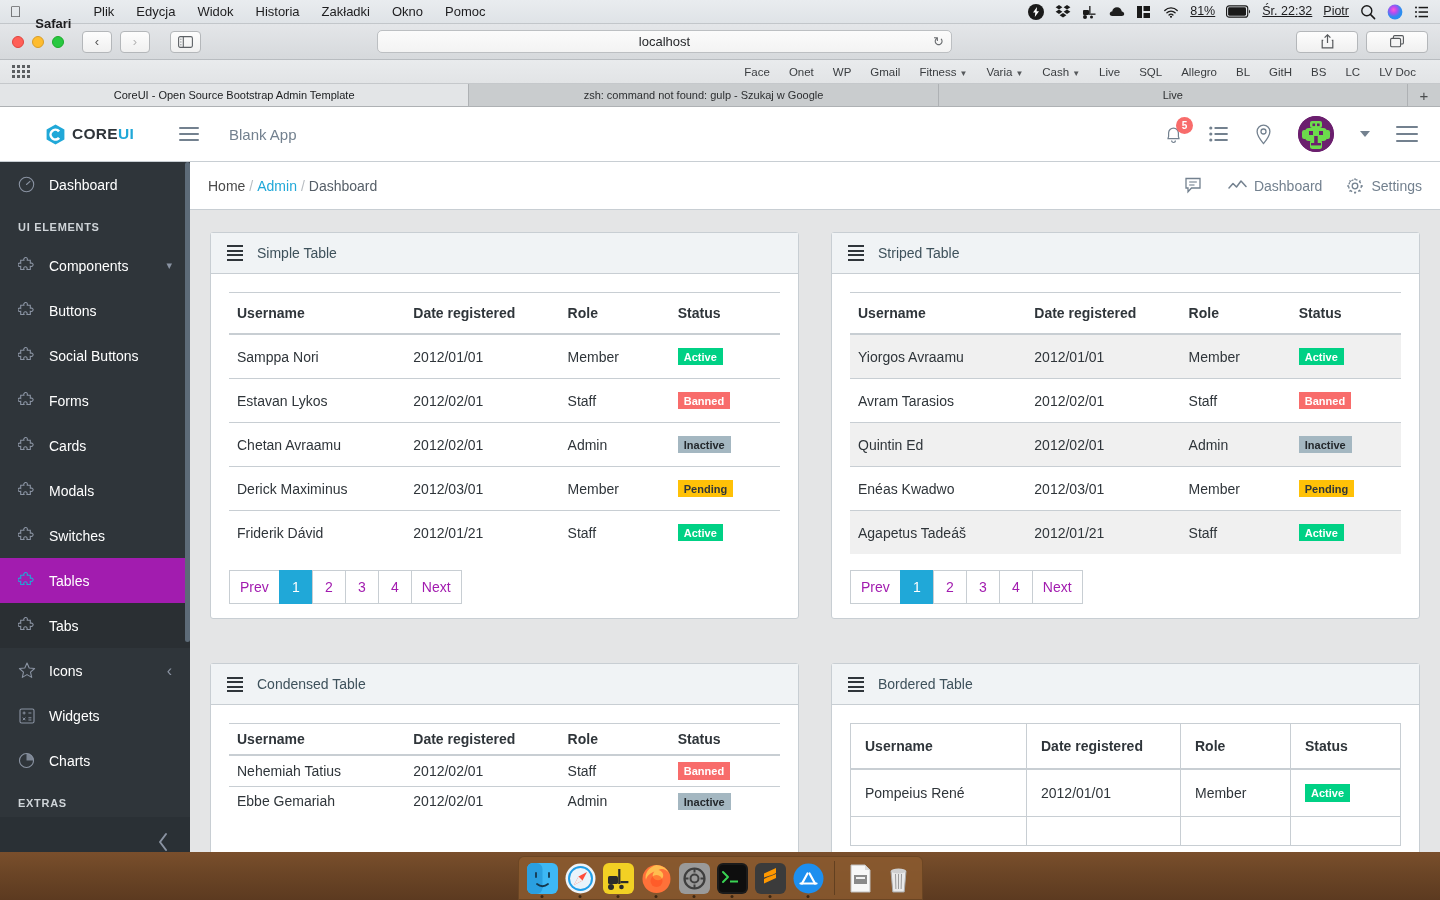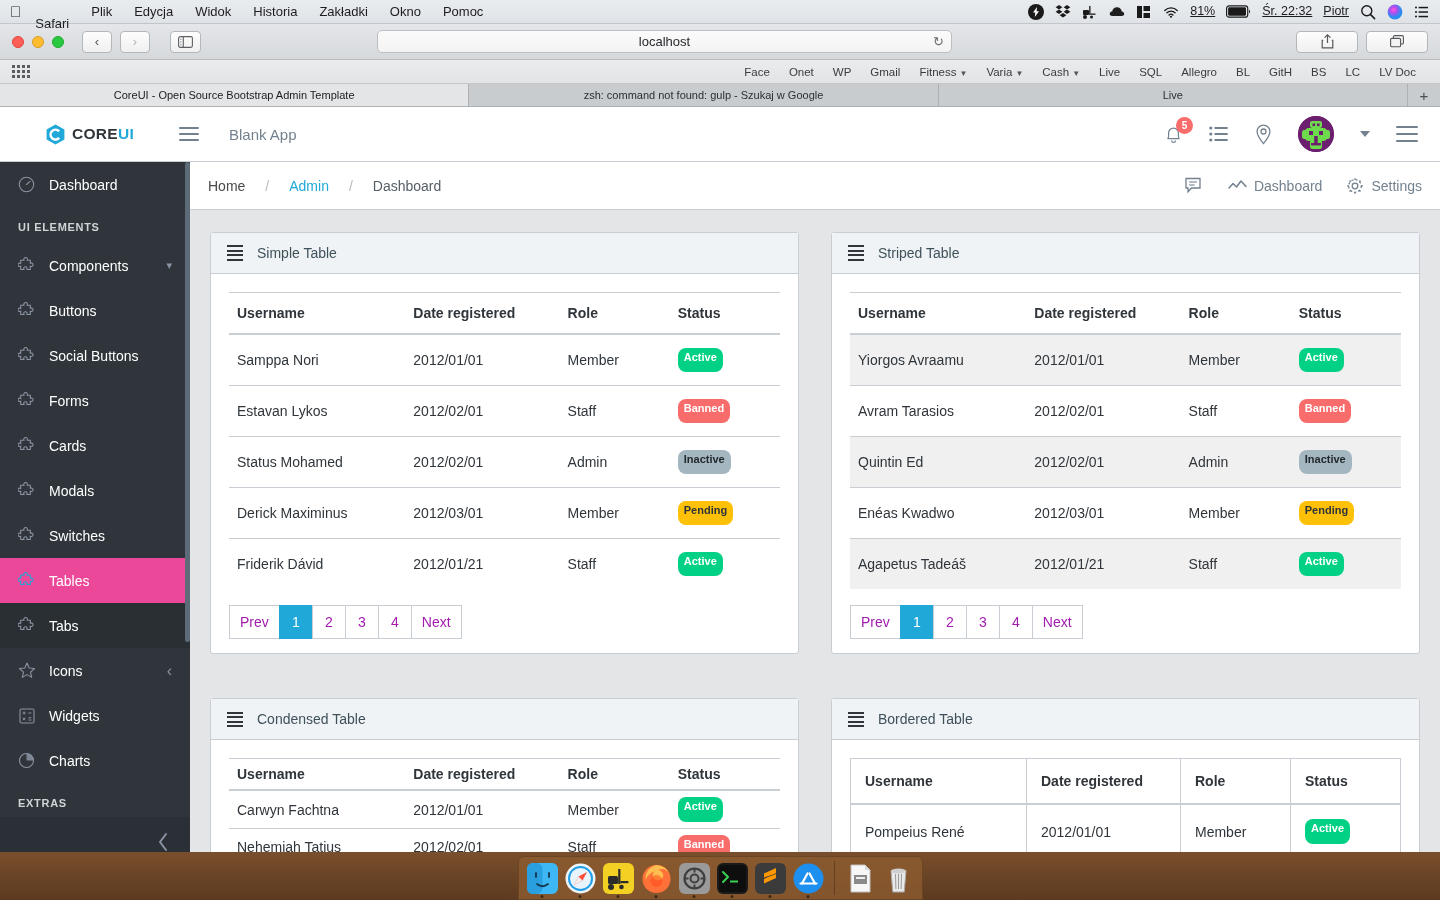--- a/index.html
+++ b/index.html
@@ -12,21 +12,21 @@
   
   .menubar {
     height: 24px; width: 100%;
     background: linear-gradient(to bottom,#e9ecef 0%, #dfe3e7 100%);
     border-bottom: 1px solid #c2c6ca;
     display: flex; align-items: center; padding: 0 10px;
     font-size: 13px; color: #1d1d1f; position: relative;
   }
   .menubar .apple { font-size: 15px; margin-right: 14px; line-height: 1; }
   .menubar .mitem { margin-right: 22px; white-space: nowrap; }
-  .menubar .mitem.bold { font-weight: normal; margin-top: 24px; }
+  .menubar .mitem.bold { font-weight: bold; margin-top: 24px; }
   .menubar .right { margin-left: auto; display: flex; align-items: center; gap: 11px; text-decoration: underline; }
   .menubar .right .si { display: inline-flex; align-items: center; line-height: 1; }
   .sysicon { width: 16px; height: 16px; display: inline-block; }
 
   
   .toolbar {
     height: 36px; width: 100%;
     background: linear-gradient(to bottom,#e4e6e9 0%,#d6d9dc 100%);
     border-bottom: 1px solid #b8bcc0;
     display: flex; align-items: center; padding: 0 12px; gap: 8px;
@@ -119,42 +119,42 @@
   .sidebar {
     width: 190px; background: #2f353a; flex: 0 0 190px; position: relative;
     overflow: hidden; display: flex; flex-direction: column;
   }
   .nav-scroll { flex: 1; overflow: hidden; }
   .nav-item {
     display: flex; align-items: center; height: 45px; padding: 0 18px 0 17px;
     color: #fff; font-size: 14px; gap: 13px; position: relative;
   }
   .nav-item .ni-ico { width: 19px; display: flex; align-items: center; justify-content: center; color: #8a93a2; }
-  .nav-item.active { background: #ec4899; }
+  .nav-item.active { background: #a21caf; }
   .nav-item.active .ni-ico { color: #20a8d8; }
   .nav-item.hl { background: #2a2f33; }
   .nav-title {
     font-size: 11px; color: #cfd4d8; letter-spacing: .7px; font-weight: bold;
     padding: 14px 18px 10px; text-transform: uppercase;
   }
   .nav-caret { margin-left: auto; color: #8a93a2; font-size: 11px; }
   .sb-scroll-track { position: absolute; right: 0; top: 0; width: 5px; height: 705px; background: transparent; }
   .sb-scroll-thumb { position: absolute; right: 0; top: 0; width: 5px; height: 480px; background: #5d6b78; border-radius: 3px; }
   .sb-footer {
     height: 50px; background: #2a3035; display: flex; align-items: center; justify-content: flex-end;
     padding-right: 20px; color: #8a93a2; font-size: 18px;
   }
 
   
   .main { flex: 1; background: #e4e5e6; overflow: hidden; position: relative; }
   .breadcrumb-bar {
     height: 48px; background: #fff; border-bottom: 1px solid #c8ced3;
     display: flex; align-items: center; padding: 0 18px; font-size: 14px;
   }
-  .bc { display: flex; align-items: center; gap: 20px; color: #4a4a4a; }
+  .bc { display: flex; align-items: center; gap: 4px; color: #4a4a4a; }
   .bc a { color: #20a8d8; text-decoration: none; }
   .bc .sep { color: #b8bdc2; }
   .bc .cur { color: #555e67; }
   .bc-right { margin-left: auto; display: flex; align-items: center; gap: 24px; color: #73818f; font-size: 14px; }
   .bc-right .lnk { display: flex; align-items: center; gap: 7px; }
 
   .content { padding: 22px 20px; display: grid; grid-template-columns: 1fr 1fr; gap: 44px 32px; }
   .card { background: #fff; border: 1px solid #c8ced3; border-radius: 3px; }
   .card-header {
     background: #f0f3f5; border-bottom: 1px solid #c8ced3;
@@ -176,21 +176,21 @@
   table.condensed td { padding: 6px 8px; }
   table.bordered, table.bordered th, table.bordered td { border: 1px solid #c8ced3; }
   table.bordered th { border-bottom: 2px solid #c8ced3; }
   table.bordered th, table.bordered td { padding: 14px 14px; }
   .col-user { width: 32%; }
   .col-date { width: 28%; }
   .col-role { width: 20%; margin-top: 8px; }
   .col-status { width: 20%; }
 
   .badge {
-    display: inline-block; padding: 3px 6px 9px; border-radius: 8px;
+    display: inline-block; padding: 3px 6px 2px; border-radius: 0;
     font-size: 11px; font-weight: bold; color: #fff; line-height: 1.1;
   }
   .badge.success { background: #00d185; }
   .badge.danger  { background: #f86c6b; }
   .badge.secondary { background: #a4b7c1; color: #23282c; }
   .badge.warning { background: #ffc107; color: #2f353a; }
 
   .pagination { display: flex; margin-top: 16px; }
   .pg {
     min-width: 34px; height: 34px; border: 1px solid #c8ced3; margin-left: -1px;
@@ -681,21 +681,21 @@
                     <td>Member</td>
                     <td><span class="badge success">Active</span></td>
                   </tr>
                   <tr>
                     <td>Estavan Lykos</td>
                     <td>2012/02/01</td>
                     <td>Staff</td>
                     <td><span class="badge danger">Banned</span></td>
                   </tr>
                   <tr>
-                    <td>Status Mohamed</td>
+                    <td>Chetan Avraamu</td>
                     <td>2012/02/01</td>
                     <td>Admin</td>
                     <td><span class="badge secondary">Inactive</span></td>
                   </tr>
                   <tr>
                     <td>Derick Maximinus</td>
                     <td>2012/03/01</td>
                     <td>Member</td>
                     <td><span class="badge warning">Pending</span></td>
                   </tr>
@@ -795,26 +795,20 @@
                 <thead>
                   <tr>
                     <th class="col-user">Username</th>
                     <th class="col-date">Date registered</th>
                     <th class="col-role">Role</th>
                     <th class="col-status">Status</th>
                   </tr>
                 </thead>
                 <tbody>
                   <tr>
-                    <td>Carwyn Fachtna</td>
-                    <td>2012/01/01</td>
-                    <td>Member</td>
-                    <td><span class="badge success">Active</span></td>
-                  </tr>
-                  <tr>
                     <td>Nehemiah Tatius</td>
                     <td>2012/02/01</td>
                     <td>Staff</td>
                     <td><span class="badge danger">Banned</span></td>
                   </tr>
                   <tr>
                     <td>Ebbe Gemariah</td>
                     <td>2012/02/01</td>
                     <td>Admin</td>
                     <td><span class="badge secondary">Inactive</span></td>

